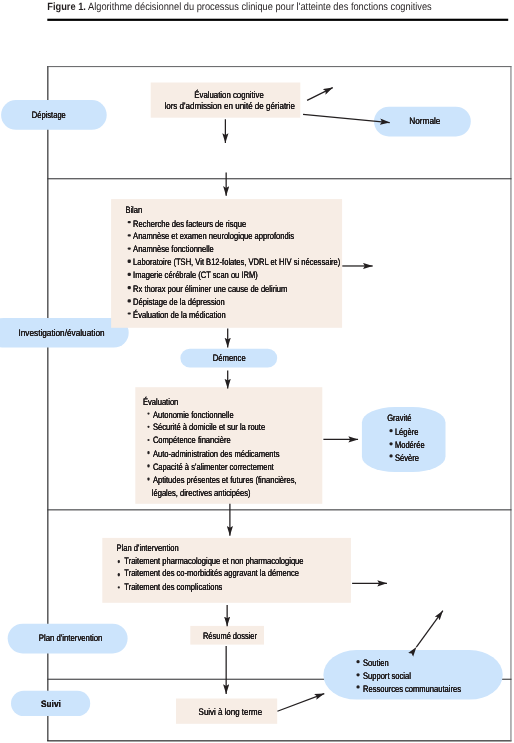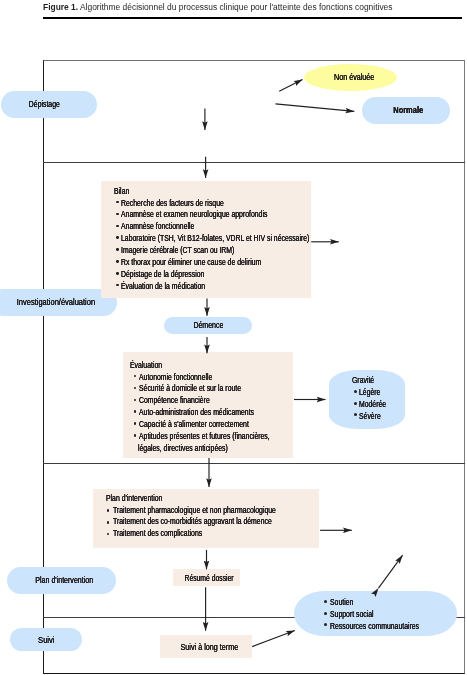--- a/index.html
+++ b/index.html
@@ -55,27 +55,28 @@
   <div class="hdiv" style="top:617.0px"></div>
   <div class="abs pill blue ctr" style="left:0.5px;top:90.5px;width:96px;height:27px;padding-right:8.0px;padding-top:0.4px;">
     <span class="sq" style="font-size:8.6px;line-height:10.2px;transform:scaleX(0.8)">Dépistage</span>
   </div>
   <div class="abs pill blue ctr" style="left:-10.5px;top:288.8px;width:127.5px;height:27px;padding-left:4.4px;padding-top:0.4px;">
     <span class="sq" style="font-size:8.6px;line-height:10.2px;transform:scaleX(0.872)">Investigation/évaluation</span>
   </div>
   <div class="abs pill blue ctr" style="left:7.0px;top:566.5px;width:109.3px;height:27.3px;padding-left:5.0px;padding-top:0.6px;">
     <span class="sq" style="font-size:8.6px;line-height:10.2px;transform:scaleX(0.82)">Plan d'intervention</span>
   </div>
-  <div class="abs pill blue ctr" style="left:9.8px;top:627.8px;width:72.3px;height:23.0px;padding-top:1.2px;">
+  <div class="abs pill blue ctr" style="left:9.8px;top:627.8px;width:72.3px;height:23.0px;padding-top:1.2px;font-weight:bold;">
     <span class="sq" style="font-size:8.6px;line-height:10.2px;transform:scaleX(0.88)">Suivi</span>
   </div>
-  <div class="abs ellip yellow ctr" style="left:303.8px;top:64.0px;width:93.0px;height:27.0px;padding-left:7.0px;">
-    <span class="sq" style="font-size:8.6px;line-height:10.2px;transform:scaleX(0.83)">Non évaluée</span>
+  <div class="abs beige ctr" style="left:136.7px;top:74.8px;width:136.8px;height:32.2px;padding-left:6.6px;padding-top:0.8px;">
+    <span class="sq" style="font-size:8.6px;line-height:10.6px;transform:scaleX(0.825)">Évaluation cognitive</span>
+    <span class="sq" style="font-size:8.6px;line-height:10.6px;transform:scaleX(0.85)">lors d'admission en unité de gériatrie</span>
   </div>
-  <div class="abs pill blue ctr" style="left:362px;top:96.8px;width:87.5px;height:27.2px;padding-left:4.8px;font-weight:bold;">
+  <div class="abs pill blue ctr" style="left:340px;top:96.8px;width:87.5px;height:27.2px;padding-left:4.8px;">
     <span class="sq" style="font-size:8.6px;line-height:10.2px;transform:scaleX(0.87)">Normale</span>
   </div>
   <div class="abs pill blue ctr" style="left:163.9px;top:316.8px;width:88.6px;height:16.9px;padding-left:0.4px;padding-bottom:0.8px;">
     <span class="sq" style="font-size:8.6px;line-height:10.2px;transform:scaleX(0.815)">Démence</span>
   </div>
   <div class="abs beige ctr" style="left:173.0px;top:569.2px;width:67.1px;height:17.3px;padding-left:4.8px;padding-top:1.2px;">
     <span class="sq" style="font-size:8.6px;line-height:10.2px;transform:scaleX(0.79)">Résumé dossier</span>
   </div>
   <div class="abs beige ctr" style="left:160.2px;top:634.5px;width:91.8px;height:23.9px;padding-left:6.0px;padding-top:0.8px;justify-content:center;">
     <span class="sq" style="font-size:8.6px;line-height:10.2px;transform:scaleX(0.839)">Suivi à long terme</span>

